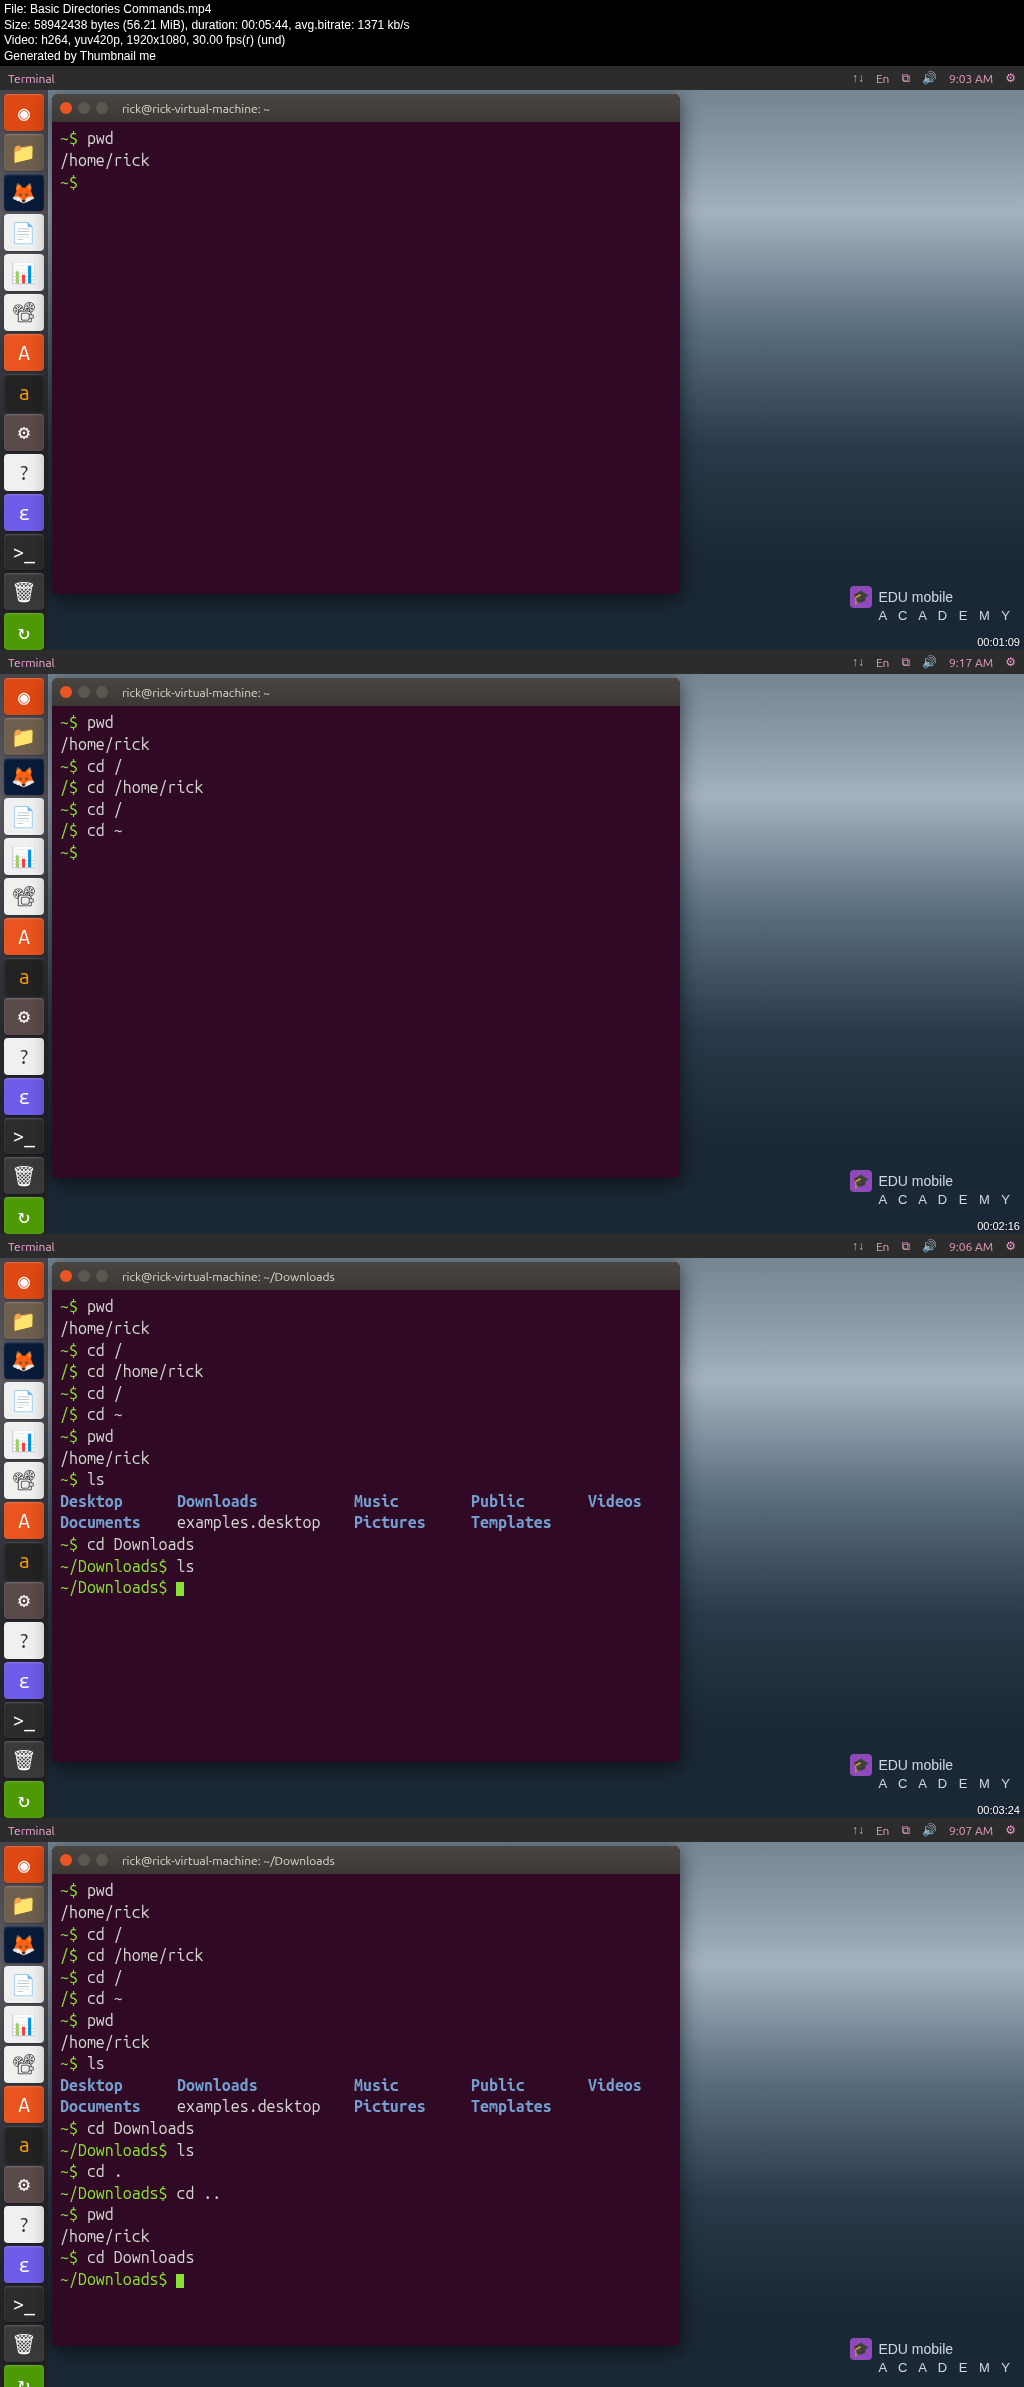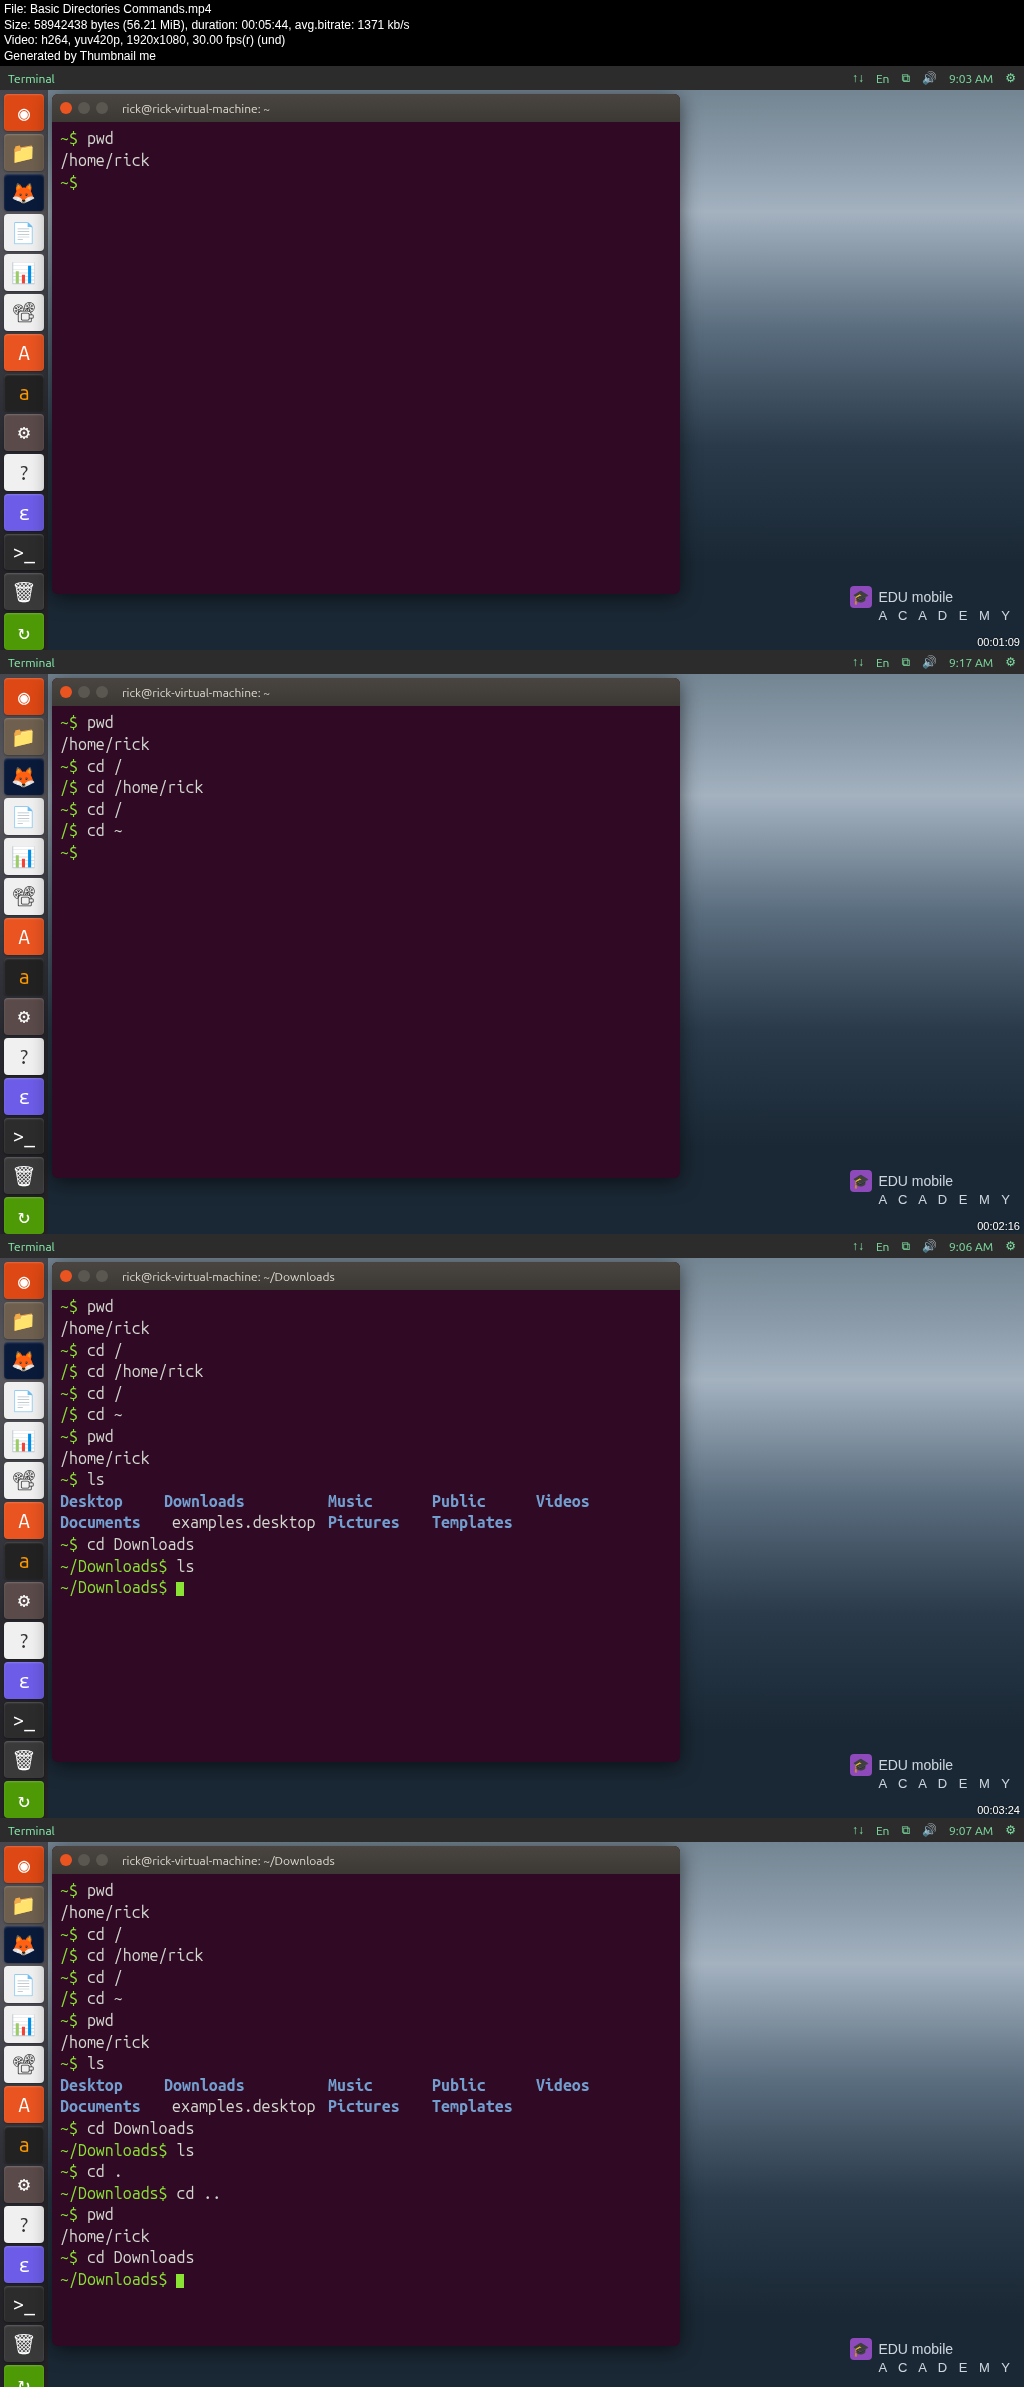--- a/index.html
+++ b/index.html
@@ -21,21 +21,21 @@
 .desktop {
   width: 1024px;
   height: 584px;
   background: linear-gradient(180deg, #6b7d8a 0%, #8a9aa8 15%, #a4b2c0 25%, #5a6d7e 45%, #2a3a4a 65%, #1a2835 85%);
   position: relative;
   overflow: hidden;
 }
 .topbar {
   height: 24px;
   background: #2c2c2c;
-  color: #86efac;
+  color: #f9a8d4;
   display: flex;
   align-items: center;
   font-family: "Ubuntu", sans-serif;
   font-size: 12px;
   padding: 0 8px;
   position: relative;
   z-index: 10;
 }
 .topbar-title { flex: 1; }
 .topbar-indicators {
@@ -100,31 +100,31 @@
   font-size: 16px;
   line-height: 1.35;
   background: #300a24;
   height: calc(100% - 28px);
   border-radius: 0 0 6px 6px;
 }
 .prompt { color: #8ae234; }
 .cmd    { color: #d3d7cf; }
 .output { color: #d3d7cf; }
 .dir    { color: #729fcf; font-weight: bold; }
-.file   { color: #d3d7cf; margin-left: 8px; }
+.file   { color: #d3d7cf; }
 .cursor {
   display: inline-block;
   width: 8px; height: 14px;
   background: #8ae234;
   vertical-align: text-bottom;
 }
 .ls-grid {
   display: grid;
   grid-template-columns: 100px 160px 100px 100px 80px;
-  column-gap: 4px;
+  column-gap: 17px;
 }
 .watermark {
   position: absolute;
   right: 10px;
   bottom: 27px;
   color: #e0e8f0;
   font-family: sans-serif;
   font-size: 14px;
   text-align: left;
   opacity: 0.9;

